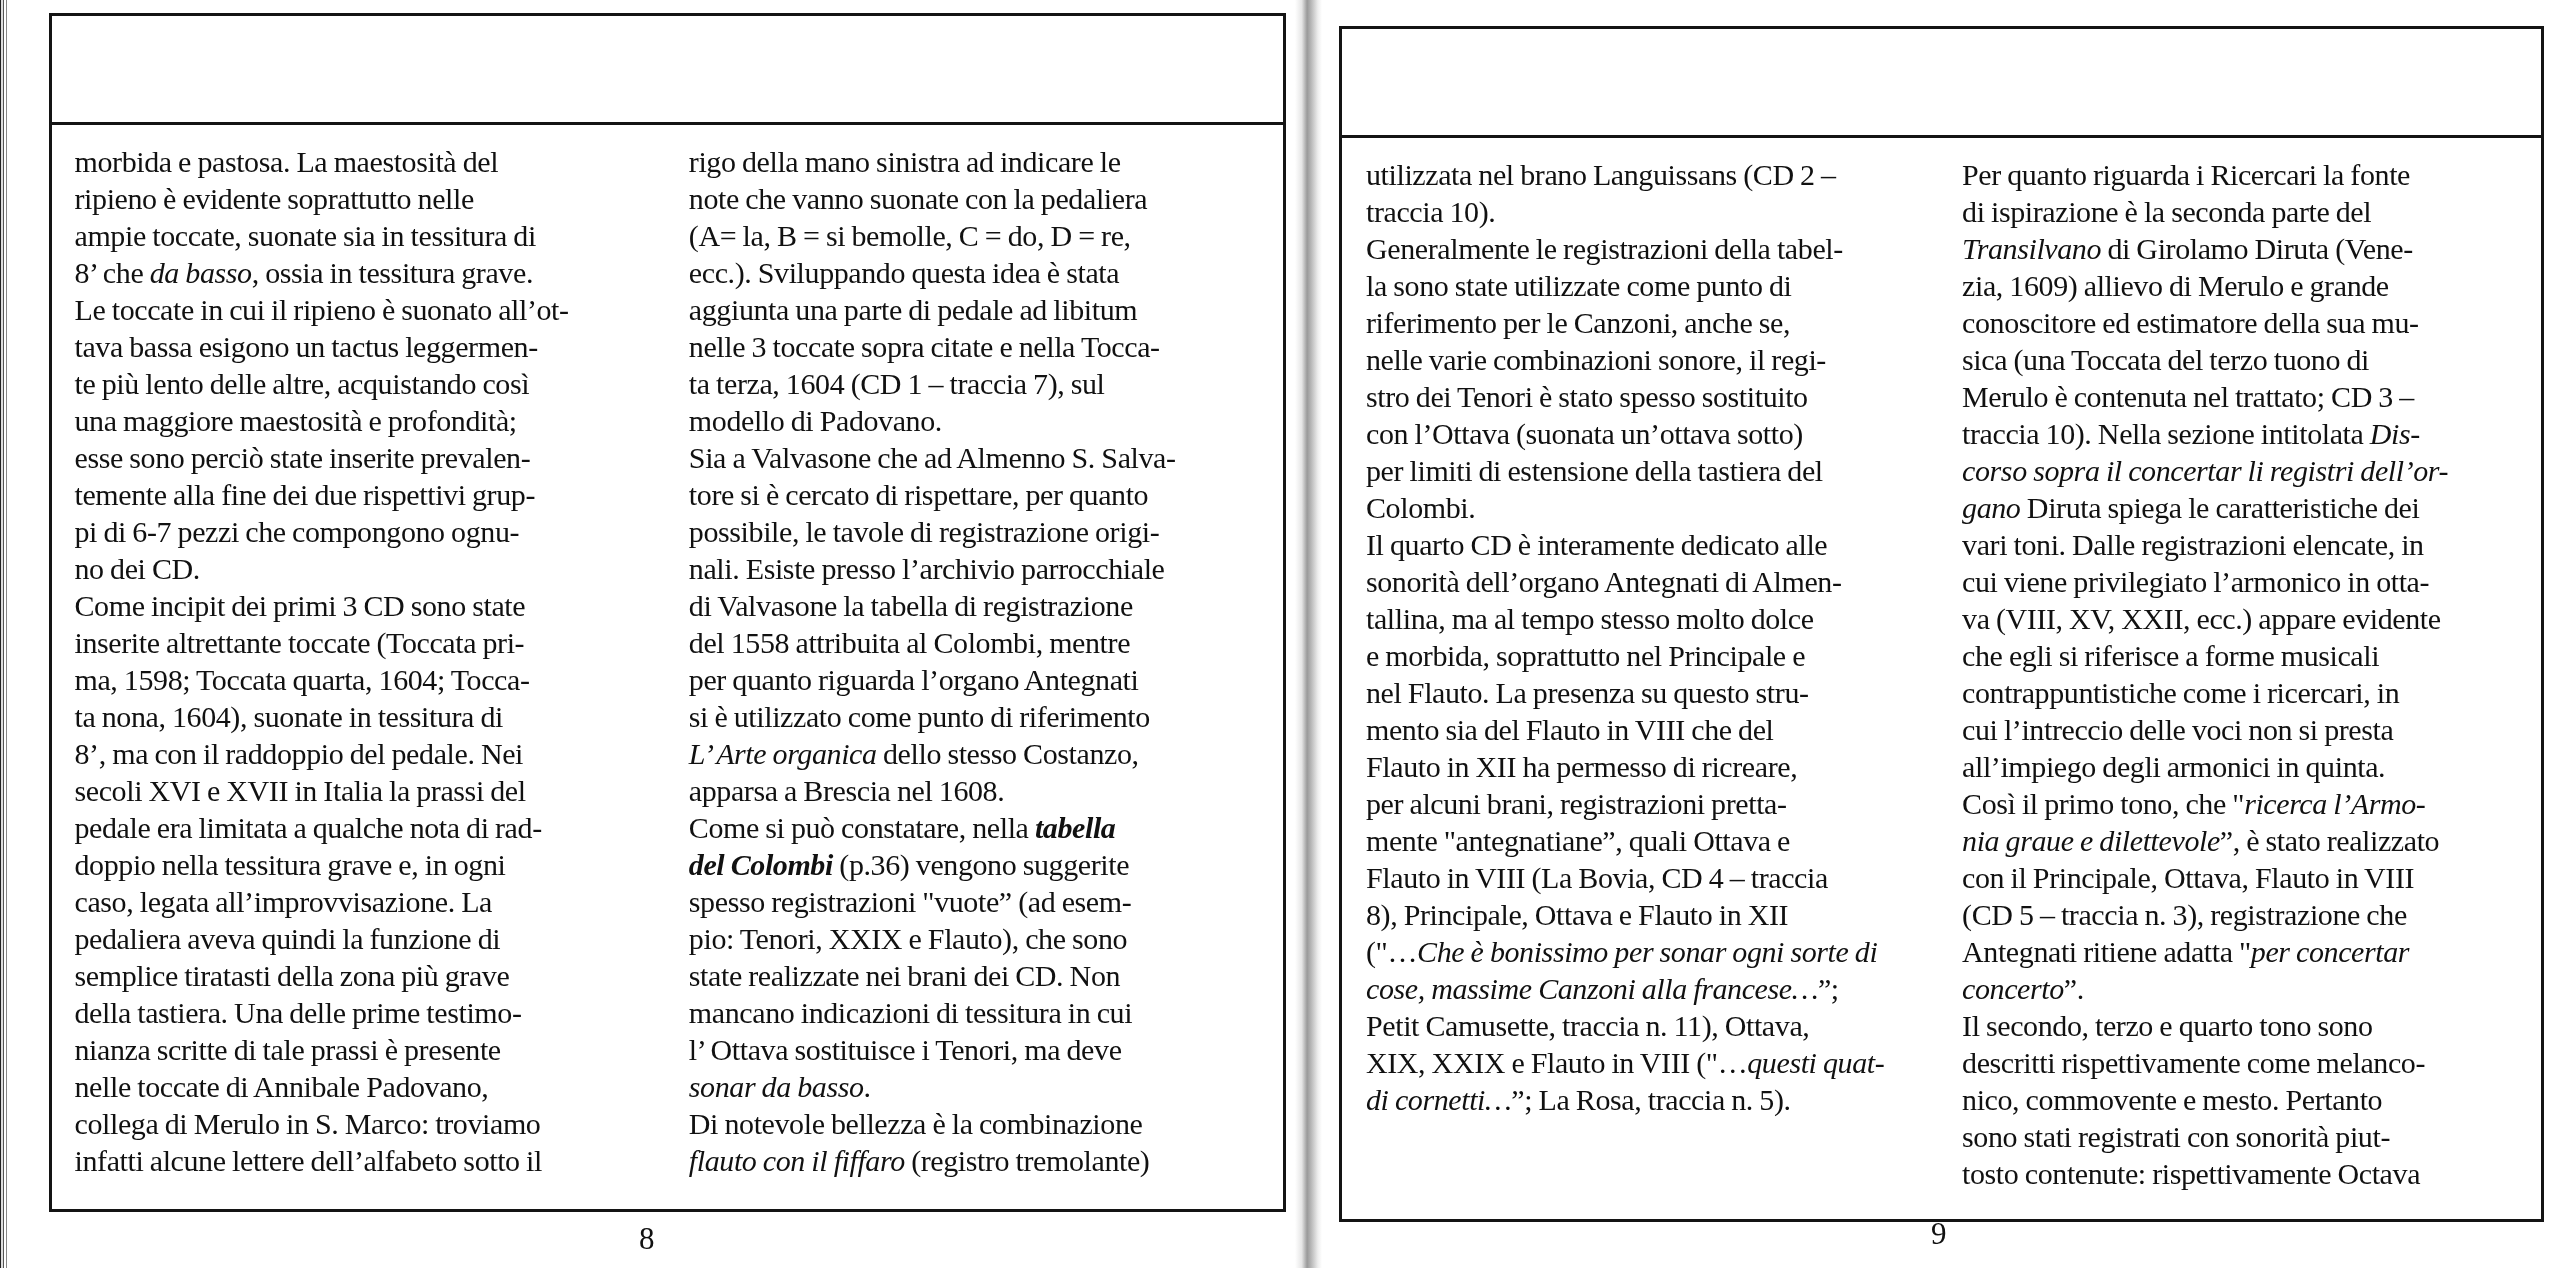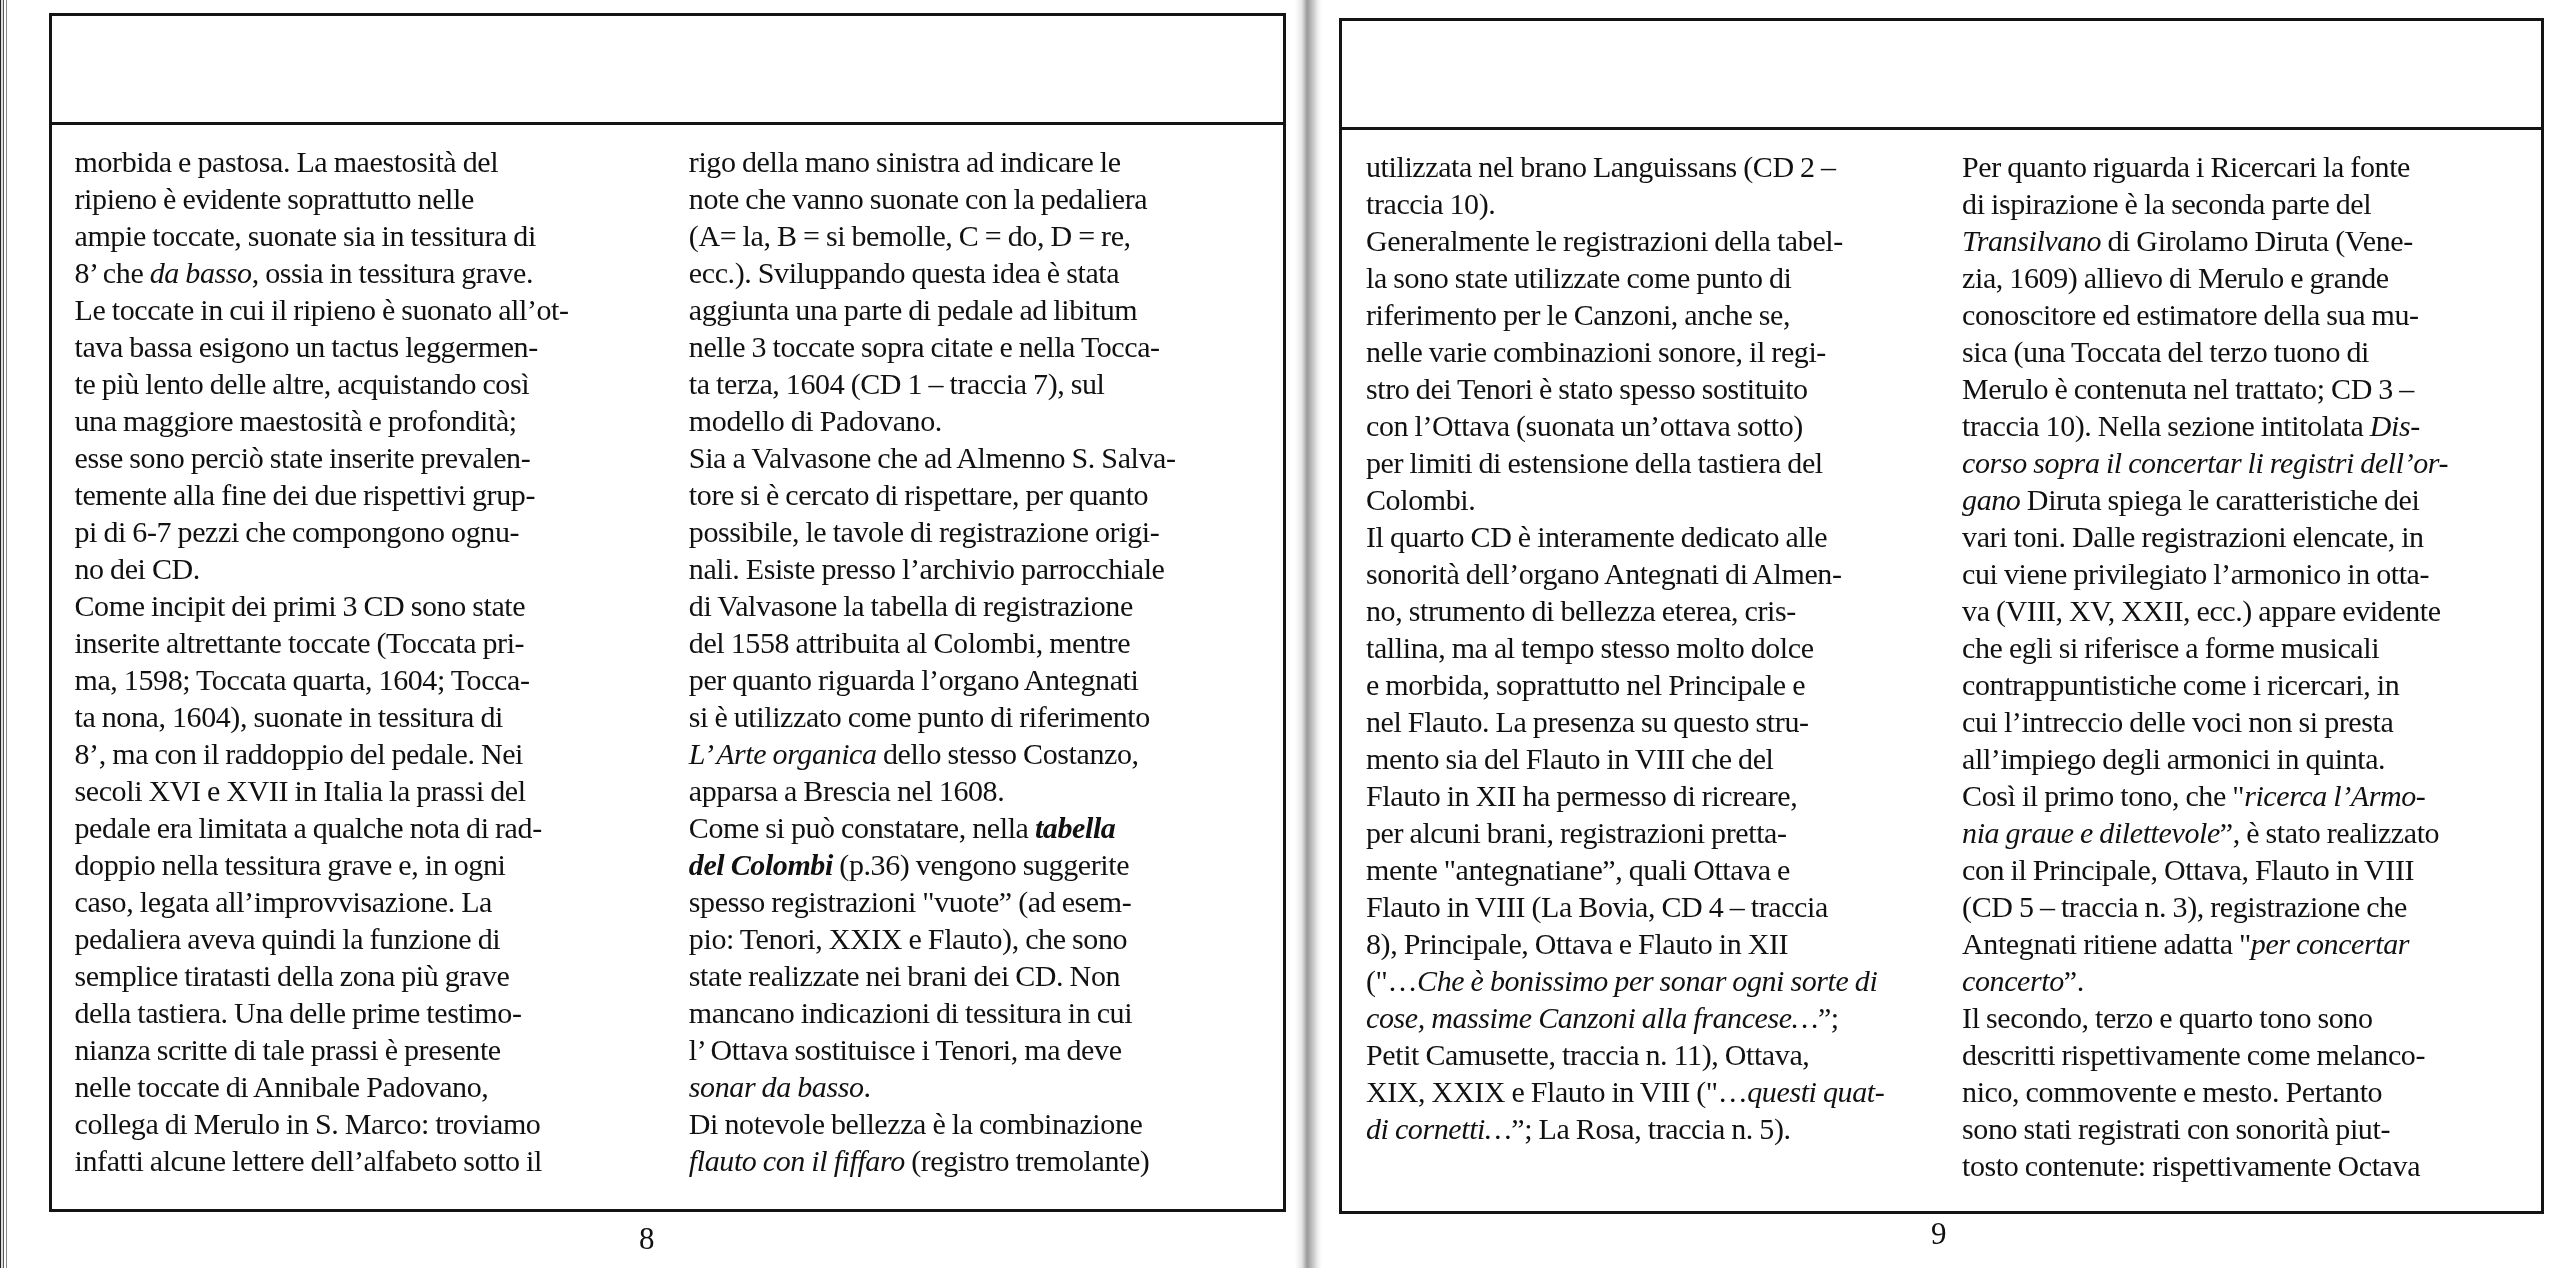--- a/index.html
+++ b/index.html
@@ -14,21 +14,21 @@
     background: repeating-linear-gradient(90deg, #222 0 1.4px, #ddd 1.4px 2.7px, #555 2.7px 4.1px, #fff 4.1px 6.1px, #888 6.1px 7.5px, #fff 7.5px 9.6px);
   }
   .gutter {
     position: absolute; left: 1295px; top: 0; width: 27px; height: 1268px;
     background: linear-gradient(90deg, #ffffff 0%, #e6e6e6 25%, #9a9a9a 45%, #b8b8b8 60%, #eeeeee 85%, #ffffff 100%);
   }
   .page-frame {
     position: absolute; border: 3.4px solid #141414; box-sizing: border-box; background: #fff;
   }
   .page-left  { left: 49px;  top: 13px; width: 1237px; height: 1199px; font-family: Liberation Serif, serif; }
-  .page-right { left: 1339px; top: 18px; width: 1205px; height: 1196px; }
+  .page-right { left: 1339px; top: 26px; width: 1205px; height: 1196px; }
   .header-box {
     position: absolute; left: 0; top: 0; right: 0; height: 106px;
     border-bottom: 3.4px solid #141414;
   }
   .columns {
     position: absolute; left: 0; right: 0; top: 109px; bottom: 0;
     display: flex;
   }
   .col {
     flex: 1 1 0; box-sizing: border-box;
@@ -132,21 +132,20 @@
         <span class="line"><span>Generalmente le registrazioni della tabel-</span></span>
         <span class="line"><span>la sono state utilizzate come punto di</span></span>
         <span class="line"><span>riferimento per le Canzoni, anche se,</span></span>
         <span class="line"><span>nelle varie combinazioni sonore, il regi-</span></span>
         <span class="line"><span>stro dei Tenori è stato spesso sostituito</span></span>
         <span class="line"><span>con l’Ottava (suonata un’ottava sotto)</span></span>
         <span class="line"><span>per limiti di estensione della tastiera del</span></span>
         <span class="line"><span>Colombi.</span></span>
         <span class="line"><span>Il quarto CD è interamente dedicato alle</span></span>
         <span class="line"><span>sonorità dell’organo Antegnati di Almen-</span></span>
-        <span class="line"><span>no,  strumento di bellezza eterea, cris-</span></span>
         <span class="line"><span>tallina, ma al tempo stesso molto dolce</span></span>
         <span class="line"><span>e morbida, soprattutto nel Principale e</span></span>
         <span class="line"><span>nel Flauto. La presenza su questo stru-</span></span>
         <span class="line"><span>mento sia del Flauto in VIII che del</span></span>
         <span class="line"><span>Flauto in XII ha permesso di ricreare,</span></span>
         <span class="line"><span>per alcuni brani, registrazioni pretta-</span></span>
         <span class="line"><span>mente "antegnatiane”, quali Ottava e</span></span>
         <span class="line"><span>Flauto in VIII (La Bovia, CD 4 – traccia</span></span>
         <span class="line"><span>8), Principale, Ottava e Flauto in XII</span></span>
         <span class="line"><span>("…</span><span class="seg-i">Che è bonissimo per sonar ogni sorte di</span></span>

